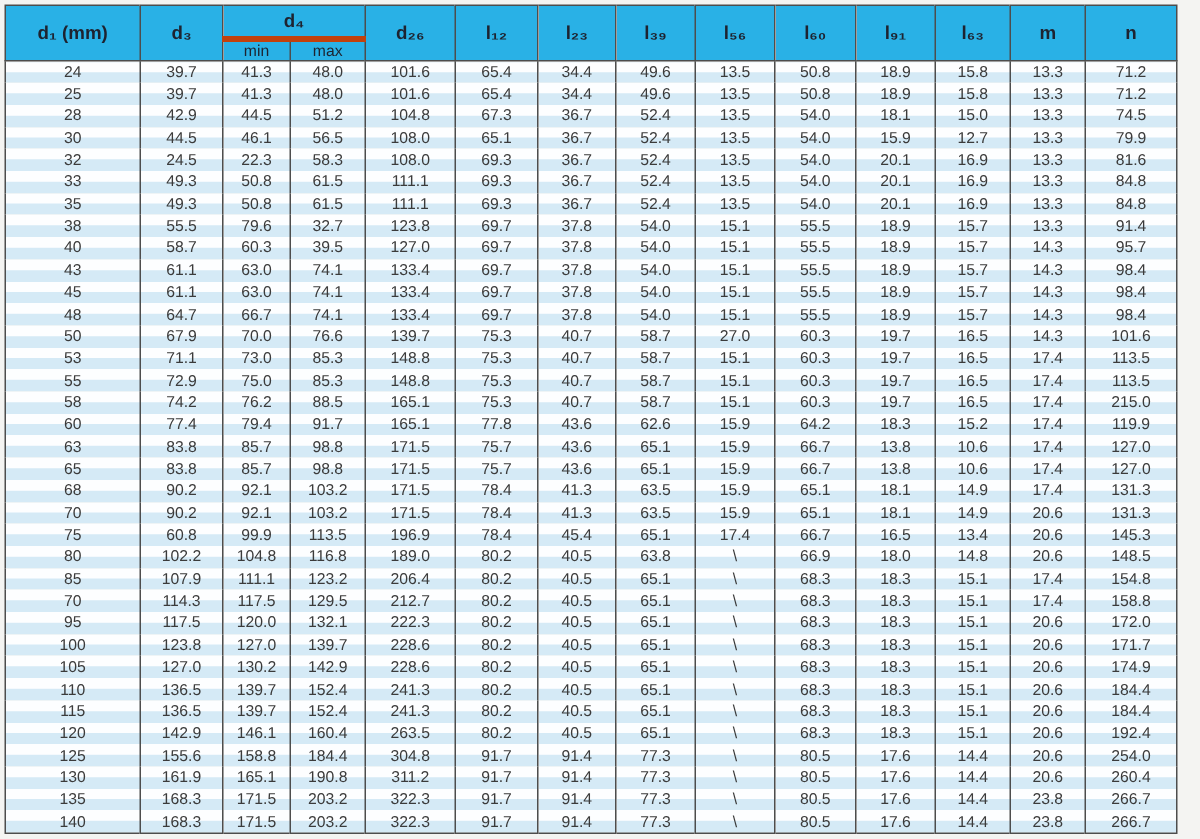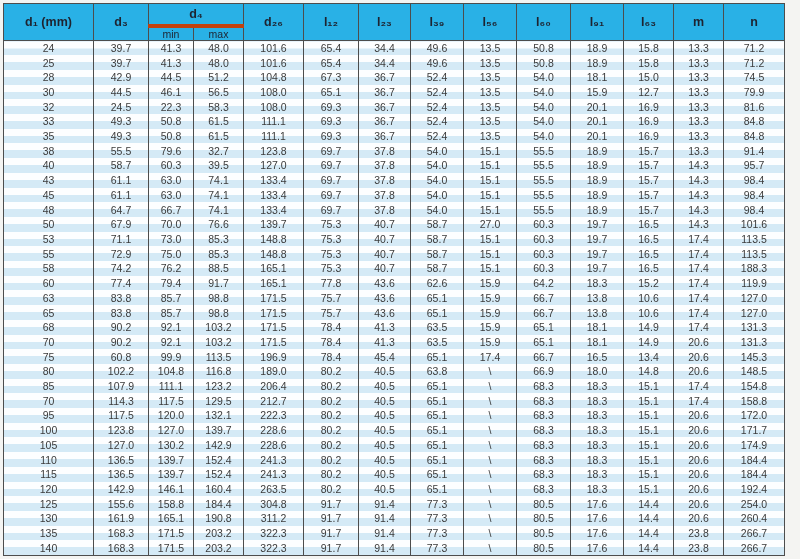--- a/index.html
+++ b/index.html
@@ -347,21 +347,21 @@
           <td>88.5</td>
           <td>165.1</td>
           <td>75.3</td>
           <td>40.7</td>
           <td>58.7</td>
           <td>15.1</td>
           <td>60.3</td>
           <td>19.7</td>
           <td>16.5</td>
           <td>17.4</td>
-          <td>188.3</td>
+          <td>215.0</td>
         </tr>
         <tr>
           <td>60</td>
           <td>77.4</td>
           <td>79.4</td>
           <td>91.7</td>
           <td>165.1</td>
           <td>77.8</td>
           <td>43.6</td>
           <td>62.6</td>

